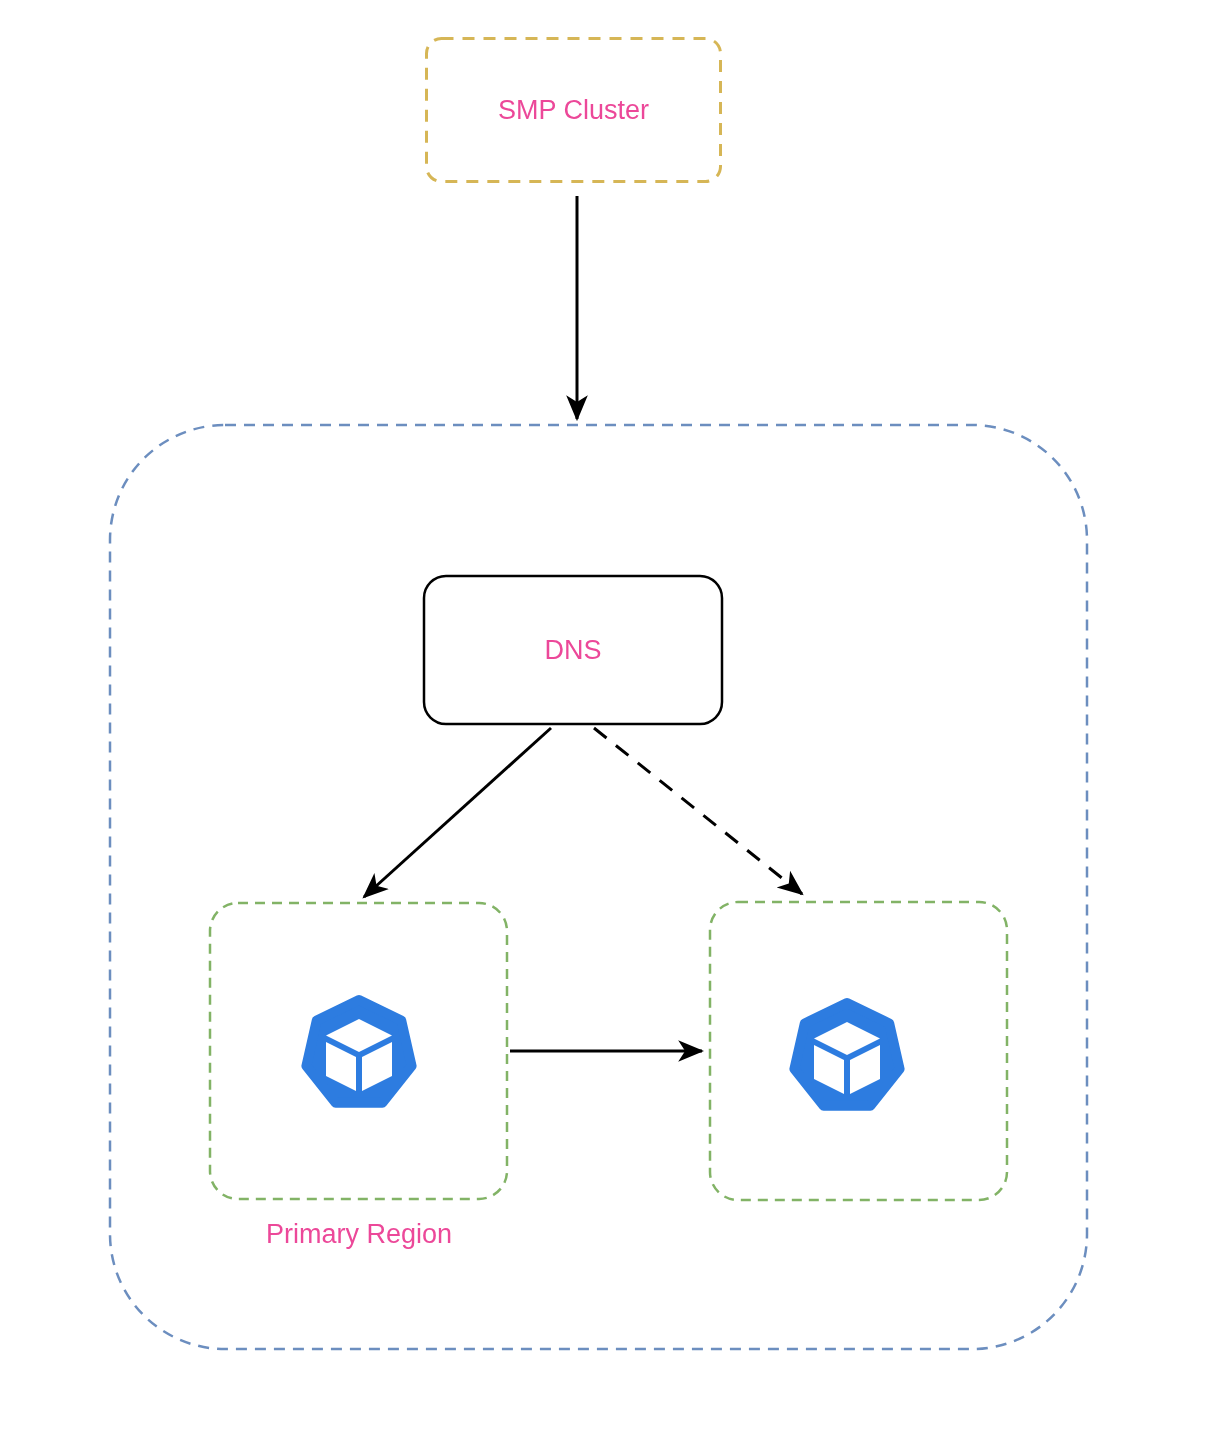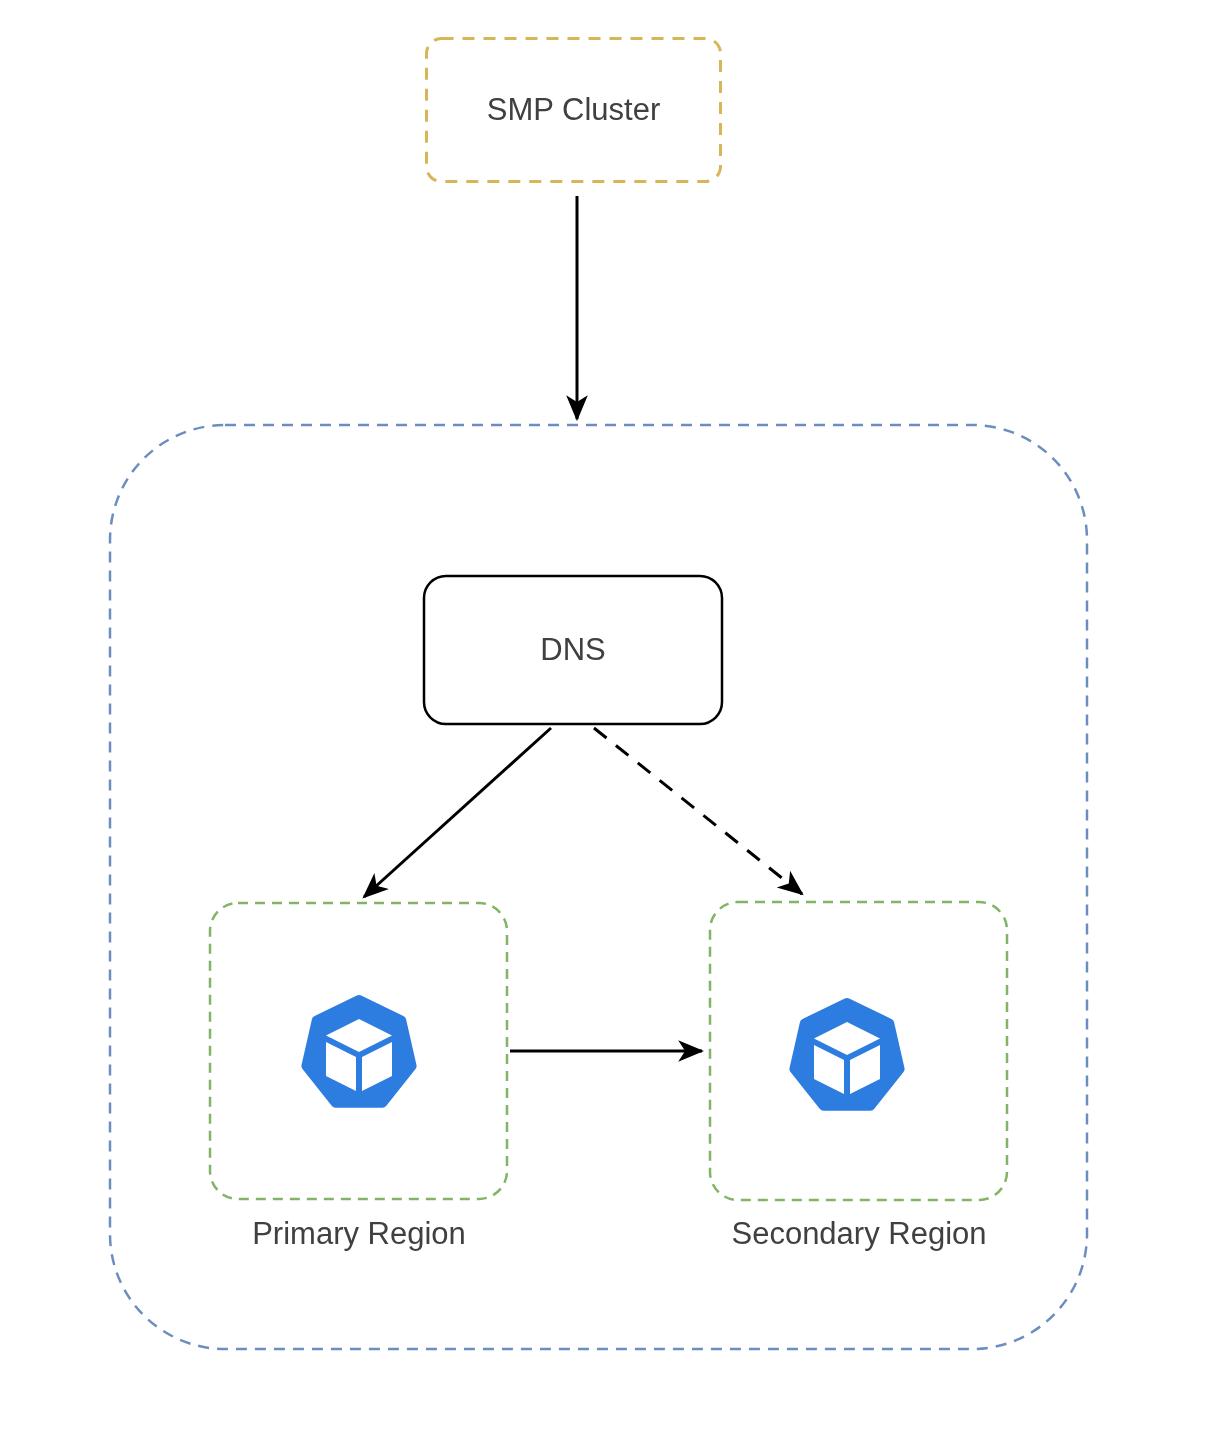--- a/index.html
+++ b/index.html
@@ -21,22 +21,22 @@
     top: 0;
     width: 1210px;
     height: 1440px;
   }
   .node-label {
     position: absolute;
     display: flex;
     align-items: center;
     justify-content: center;
     text-align: center;
-    color: #404040;
-    font-size: 31px;
+    color: #ec4899;
+    font-size: 27px;
     line-height: 1.2;
     white-space: nowrap;
     pointer-events: none;
   }
   .label-smp       { left: 425px; top: 37px;  width: 297px; height: 146px; }
   .label-dns       { left: 423px; top: 575px; width: 300px; height: 150px; }
   .label-primary   { left: 159px; top: 1212px; width: 400px; height: 44px; text-align: right; }
   .label-secondary { left: 659px; top: 1212px; width: 400px; height: 44px; }
 </style>
 </head>
@@ -83,14 +83,13 @@
       <polygon points="63,65 93,50 93,84 63,99" fill="#ffffff"></polygon>
     </g>
   </svg>
 
   <div class="node-label label-smp">SMP Cluster</div>
 
   <div class="node-label label-dns">DNS</div>
 
   <div class="node-label label-primary">Primary Region</div>
 
-  <div class="node-label label-secondary">Secondary Region</div>
 </div>
 
 </body></html>

